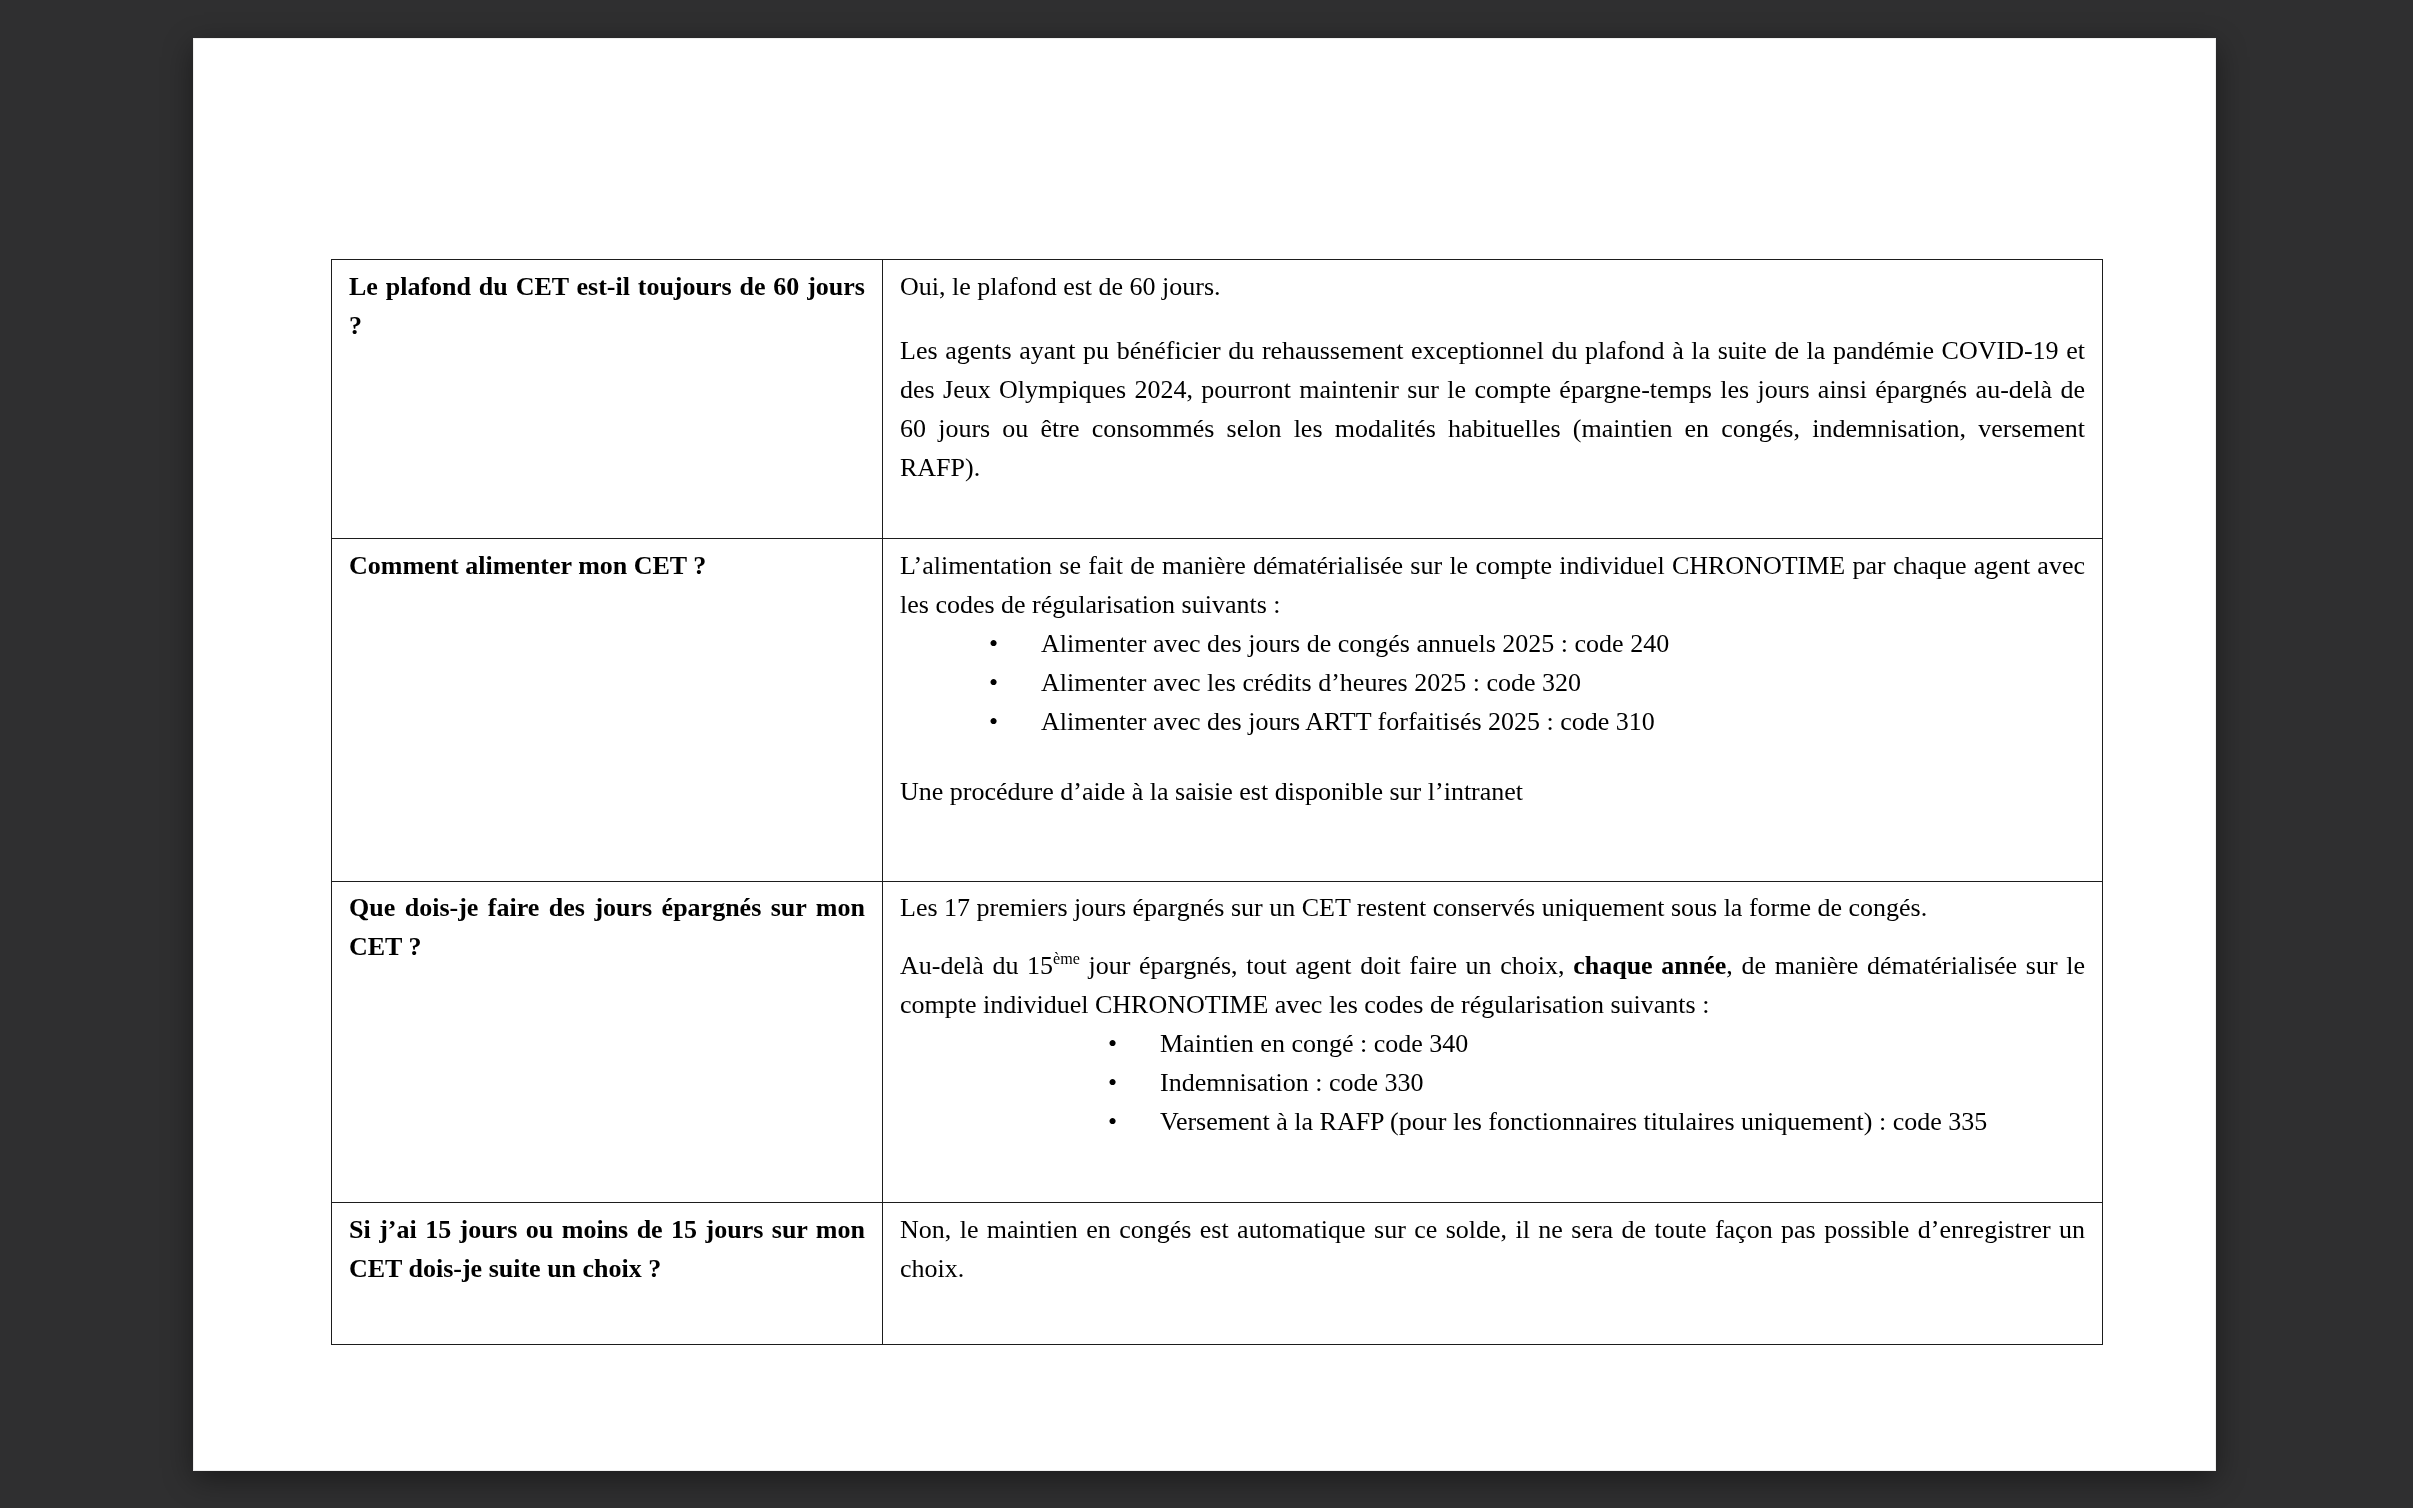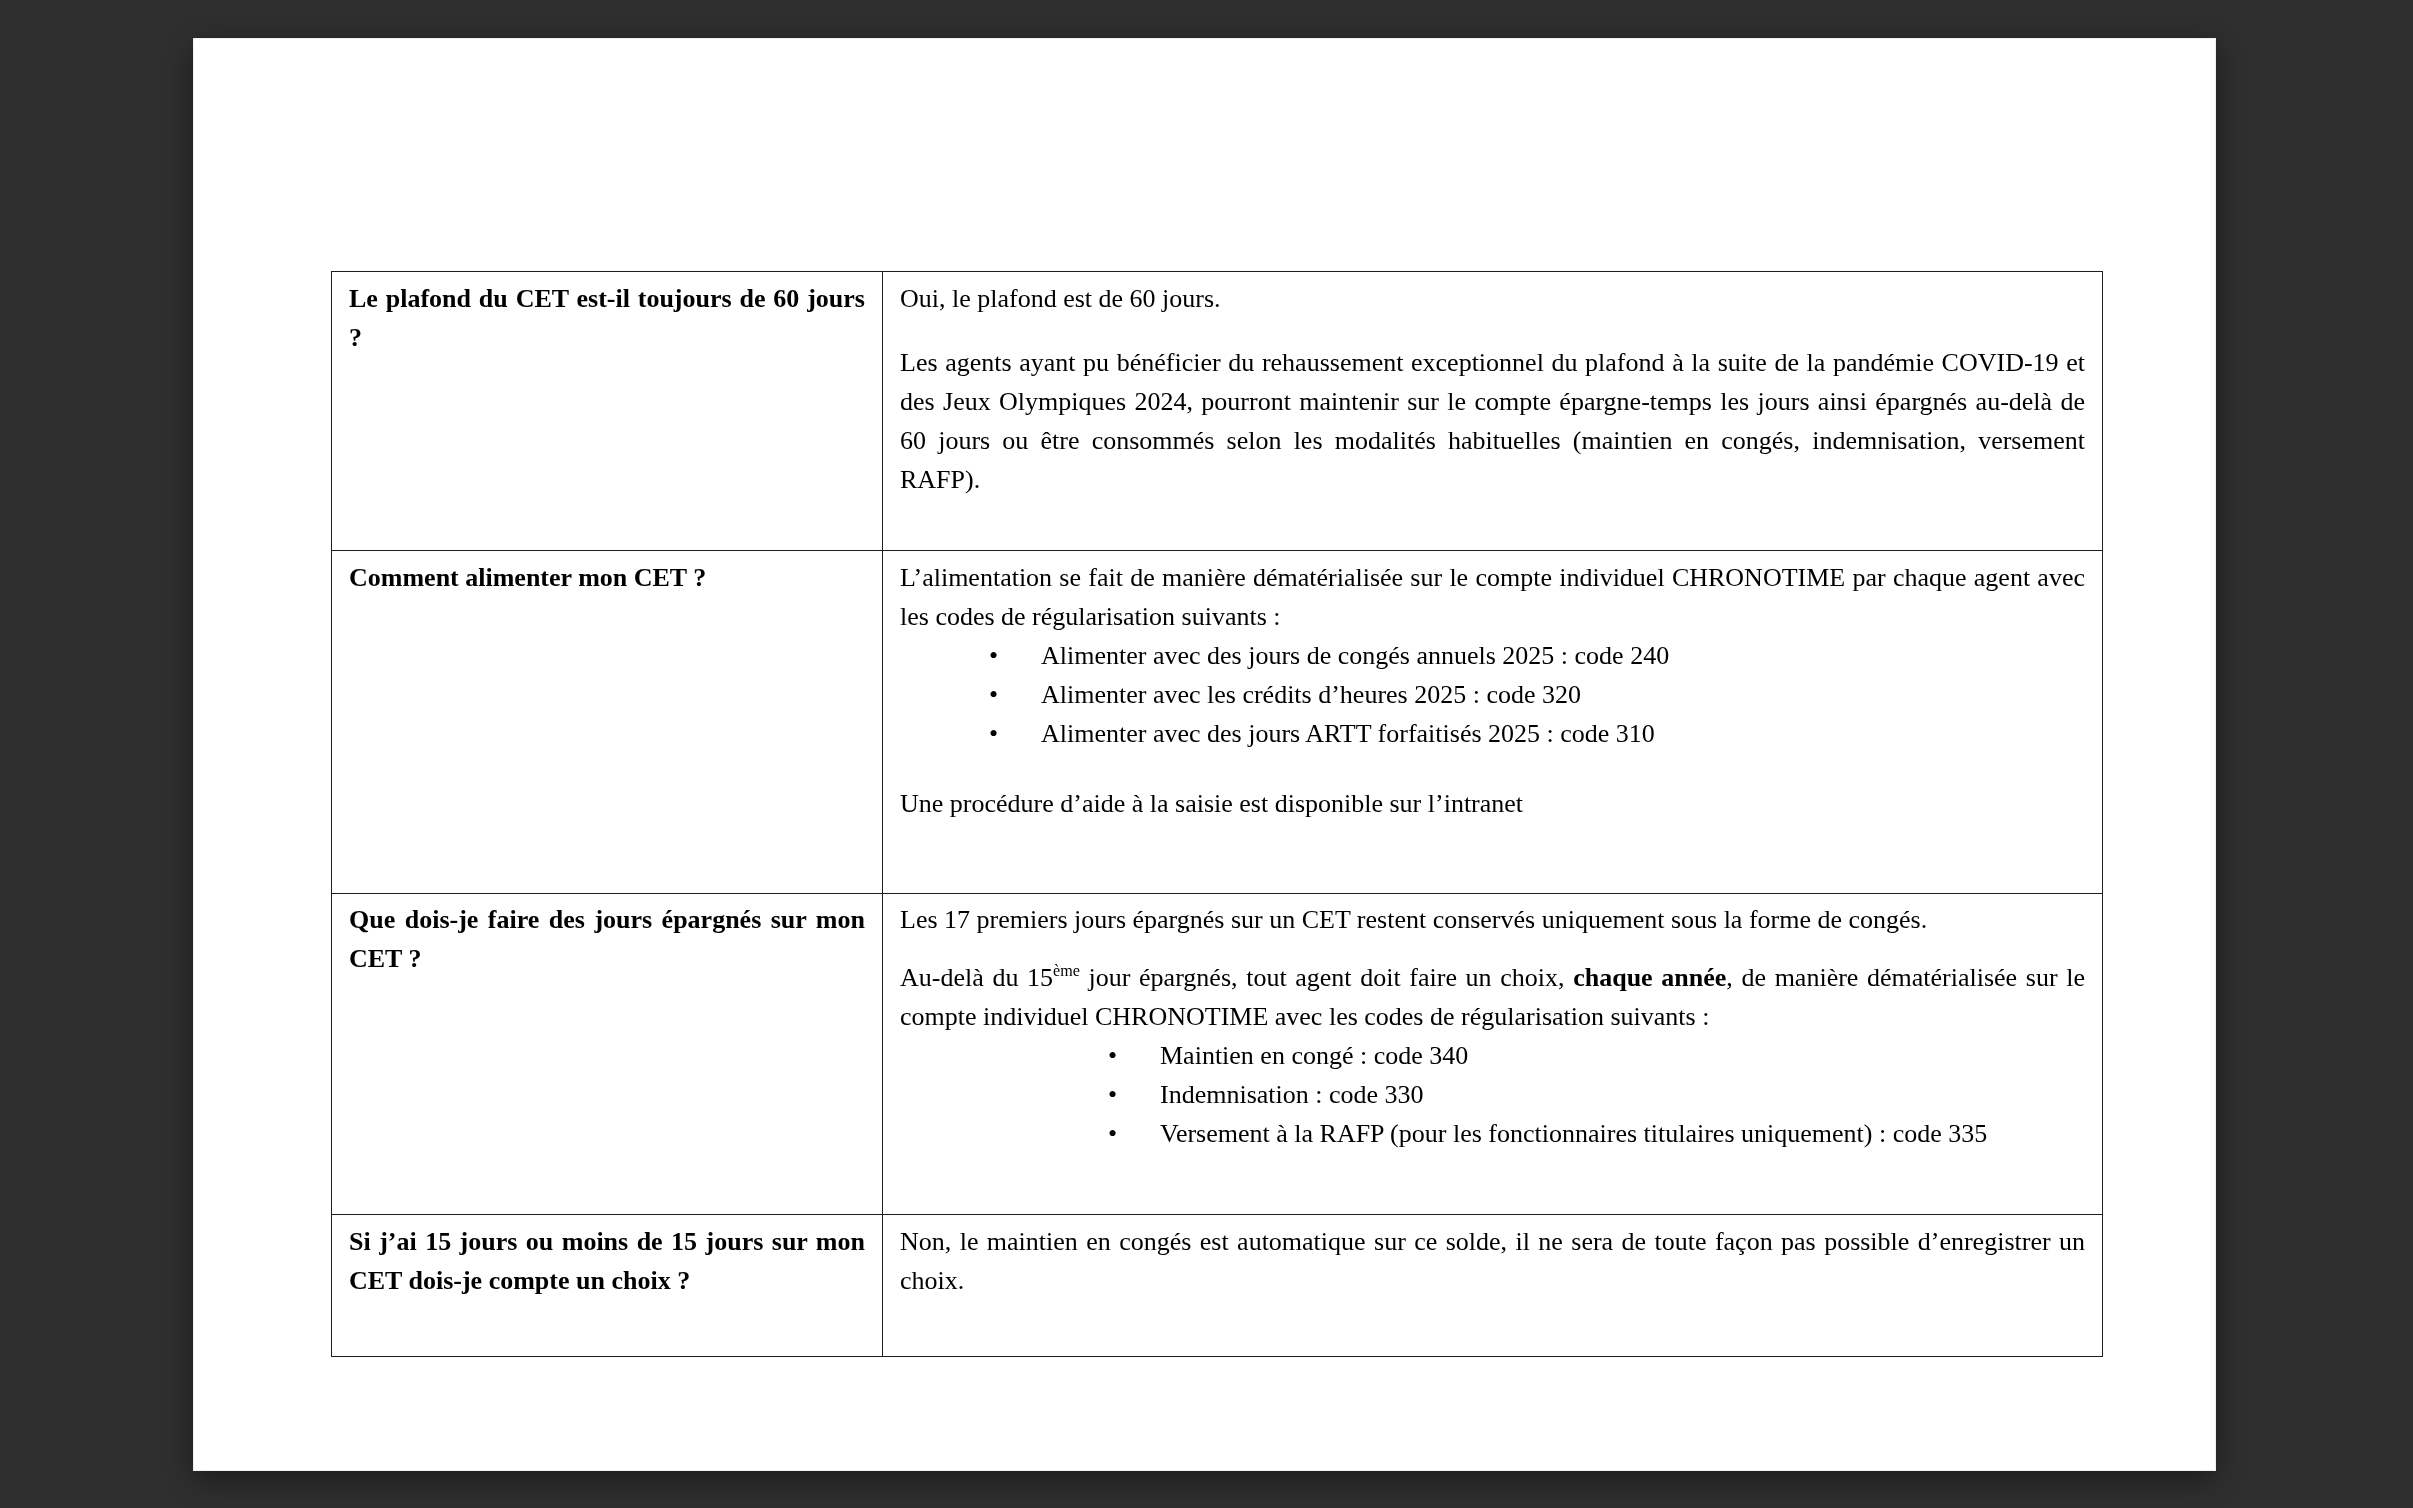--- a/index.html
+++ b/index.html
@@ -1,20 +1,20 @@
 <!DOCTYPE html>
 <html style="font-size:13.4px"><head>
 <meta charset="utf-8">
 <style>
   html,body{margin:0;padding:0;background:#2f2f30;}
   .canvas{position:relative;width:2413px;height:1508px;background:#2f2f30;overflow:hidden;
           font-family:"Liberation Serif", serif;color:#000;}
   .paper{position:absolute;left:194px;top:39px;width:2021px;height:1431px;background:#ffffff;
          outline:1.7px solid #efefef;box-shadow:0 8.4px 28.5px rgba(0,0,0,0.45);}
-  table.faq{position:absolute;left:137px;top:232px;width:1772px;border-collapse:collapse;table-layout:fixed;}
+  table.faq{position:absolute;left:137px;top:220px;width:1772px;border-collapse:collapse;table-layout:fixed;}
   col.qcol{width:551px;}
   col.acol{width:1220px;}
   td{border:1.7px solid #1d1d1d;vertical-align:top;padding:6.7px 17px;
      font-size:26px;line-height:39px;}
   tr.r1 td{height:265px;}
   tr.r2 td{height:328px;}
   tr.r3 td{height:307px;}
   tr.r4 td{height:127px;}
   .q{font-weight:bold;text-align:justify;margin:0;}
   p{margin:0;}
@@ -89,21 +89,21 @@
             </div>
             <div class="bullet-item">
               <span class="bullet-glyph">•</span><span>Versement à la RAFP (pour les fonctionnaires titulaires uniquement) : code 335</span>
             </div>
           </div>
         </td>
       </tr>
 
       <tr class="r4">
         <td>
-          <p class="q"><span>Si j’ai </span><span class="u">15 jours ou moins de 15 jours sur mon CET</span><span> dois-je compte un choix ?</span></p>
+          <p class="q"><span>Si j’ai </span><span class="u">15 jours ou moins de 15 jours sur mon CET</span><span> dois-je suite un choix ?</span></p>
         </td>
         <td>
           <p class="just">Non, le maintien en congés est automatique sur ce solde, il ne sera de toute façon pas possible d’enregistrer un choix.</p>
         </td>
       </tr>
 
     </tbody>
       </table>
   </div>
 </div>

